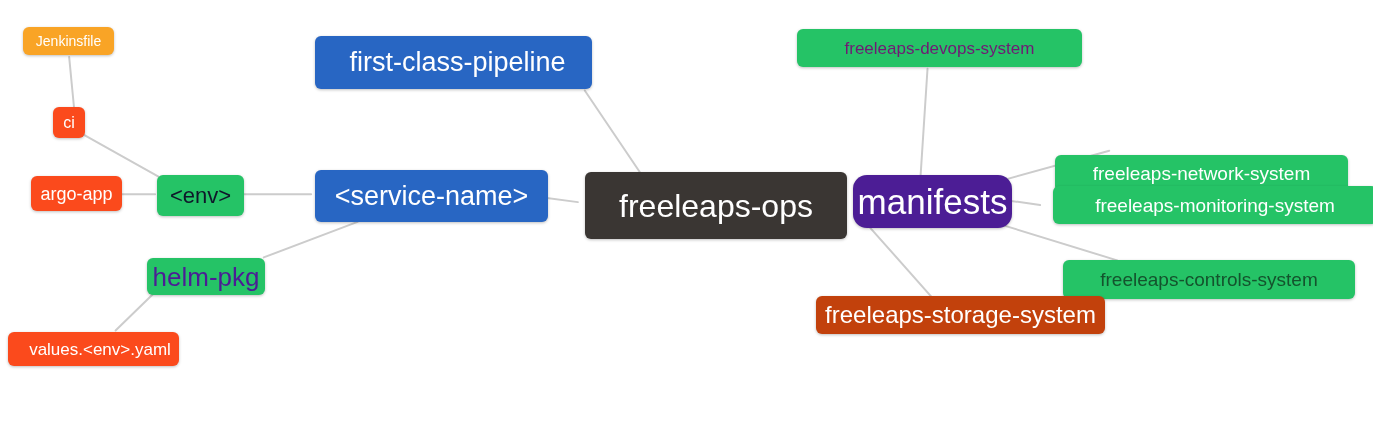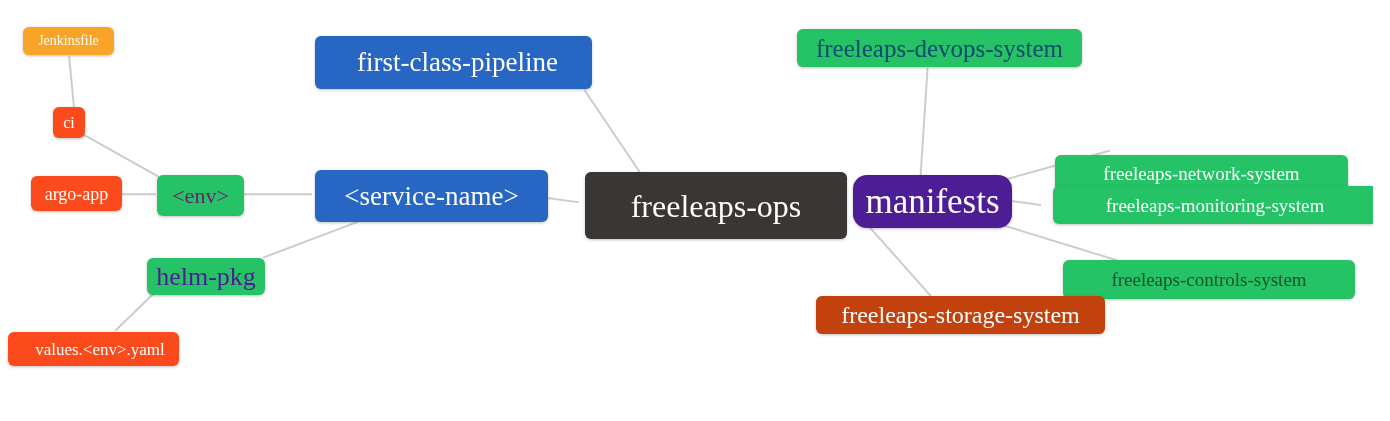--- a/index.html
+++ b/index.html
@@ -6,21 +6,21 @@
     margin: 0;
     padding: 0;
     background: #ffffff;
   }
   .canvas {
     position: relative;
     width: 1373px;
     height: 421px;
     overflow: hidden;
     background: #ffffff;
-    font-family: Liberation Serif, serif;
+    font-family: Liberation Sans, sans-serif;
   }
   .edge-layer {
     position: absolute;
     left: 0;
     top: 0;
     width: 100%;
     height: 100%;
   }
   .node {
     position: absolute;
@@ -54,26 +54,26 @@
       <line x1="932" y1="175" x2="939" y2="67" stroke="#cccccc" stroke-width="2" stroke-linecap="round"></line>
       <line x1="1011" y1="181" x2="1123" y2="150" stroke="#cccccc" stroke-width="2" stroke-linecap="round"></line>
       <line x1="1011" y1="199" x2="1053" y2="205" stroke="#cccccc" stroke-width="2" stroke-linecap="round"></line>
       <line x1="1011" y1="224" x2="1131" y2="261" stroke="#cccccc" stroke-width="2" stroke-linecap="round"></line>
       <line x1="881" y1="228" x2="952" y2="308" stroke="#cccccc" stroke-width="2" stroke-linecap="round"></line>
     </svg>
   <div id="node-layer">
       <div class="node" style="left: 23px; top: 27px; width: 91px; height: 28px; font-size: 14px; background: rgb(249, 164, 38); color: rgb(255, 255, 255);">Jenkinsfile</div>
       <div class="node" style="left: 53px; top: 107px; width: 32px; height: 31px; font-size: 16px; background: rgb(251, 74, 28); color: rgb(255, 255, 255);">ci</div>
       <div class="node" style="left: 31px; top: 176px; width: 91px; height: 35px; font-size: 18px; background: rgb(251, 74, 28); color: rgb(255, 255, 255);">argo-app</div>
-      <div class="node" style="left: 157px; top: 175px; width: 87px; height: 41px; font-size: 22px; background: rgb(37, 195, 102); color: #701a75;">&lt;env&gt;</div>
+      <div class="node" style="left: 157px; top: 175px; width: 87px; height: 41px; font-size: 22px; background: rgb(37, 195, 102); color: #0f172a;">&lt;env&gt;</div>
       <div class="node" style="left: 147px; top: 258px; width: 118px; height: 37px; font-size: 26px; background: rgb(37, 195, 102); color: #4c1d95;">helm-pkg</div>
       <div class="node" style="left: 8px; top: 332px; width: 171px; height: 34px; font-size: 17px; background: rgb(251, 74, 28); color: rgb(255, 255, 255); padding-left: 13px;">values.&lt;env&gt;.yaml</div>
       <div class="node" style="left: 315px; top: 36px; width: 277px; height: 53px; font-size: 27px; background: rgb(40, 102, 195); color: rgb(255, 255, 255); padding-left: 8px;">first-class-pipeline</div>
       <div class="node" style="left: 315px; top: 170px; width: 233px; height: 52px; font-size: 27px; background: rgb(40, 102, 195); color: rgb(255, 255, 255);">&lt;service-name&gt;</div>
       <div class="node" style="left: 585px; top: 172px; width: 262px; height: 67px; font-size: 32px; background: rgb(58, 54, 51); color: rgb(255, 255, 255);">freeleaps-ops</div>
       <div class="node" style="left: 853px; top: 175px; width: 159px; height: 53px; font-size: 35px; background: #4c1d95; color: rgb(255, 255, 255); border-radius: 14px;">manifests</div>
-      <div class="node" style="left: 797px; top: 29px; width: 285px; height: 38px; font-size: 25px; background: rgb(37, 195, 102); color: #0c4a6e;">freeleaps-devops-system</div>
+      <div class="node" style="left: 797px; top: 29px; width: 285px; height: 38px; font-size: 17px; background: rgb(37, 195, 102); color: #701a75;">freeleaps-devops-system</div>
       <div class="node" style="left: 1055px; top: 112px; width: 293px; height: 37px; font-size: 19px; background: rgb(37, 195, 102); color: rgb(255, 255, 255); margin-top: 43px;">freeleaps-network-system</div>
       <div class="node" style="left: 1053px; top: 186px; width: 324px; height: 38px; font-size: 19px; background: rgb(37, 195, 102); color: rgb(255, 255, 255);">freeleaps-monitoring-system</div>
       <div class="node" style="left: 1063px; top: 260px; width: 292px; height: 39px; font-size: 19px; background: rgb(37, 195, 102); color: #14532d;">freeleaps-controls-system</div>
       <div class="node" style="left: 816px; top: 296px; width: 289px; height: 38px; font-size: 24px; background: #c2410c; color: rgb(255, 255, 255);">freeleaps-storage-system</div>
     </div>
 </div>
 
 </body></html>

